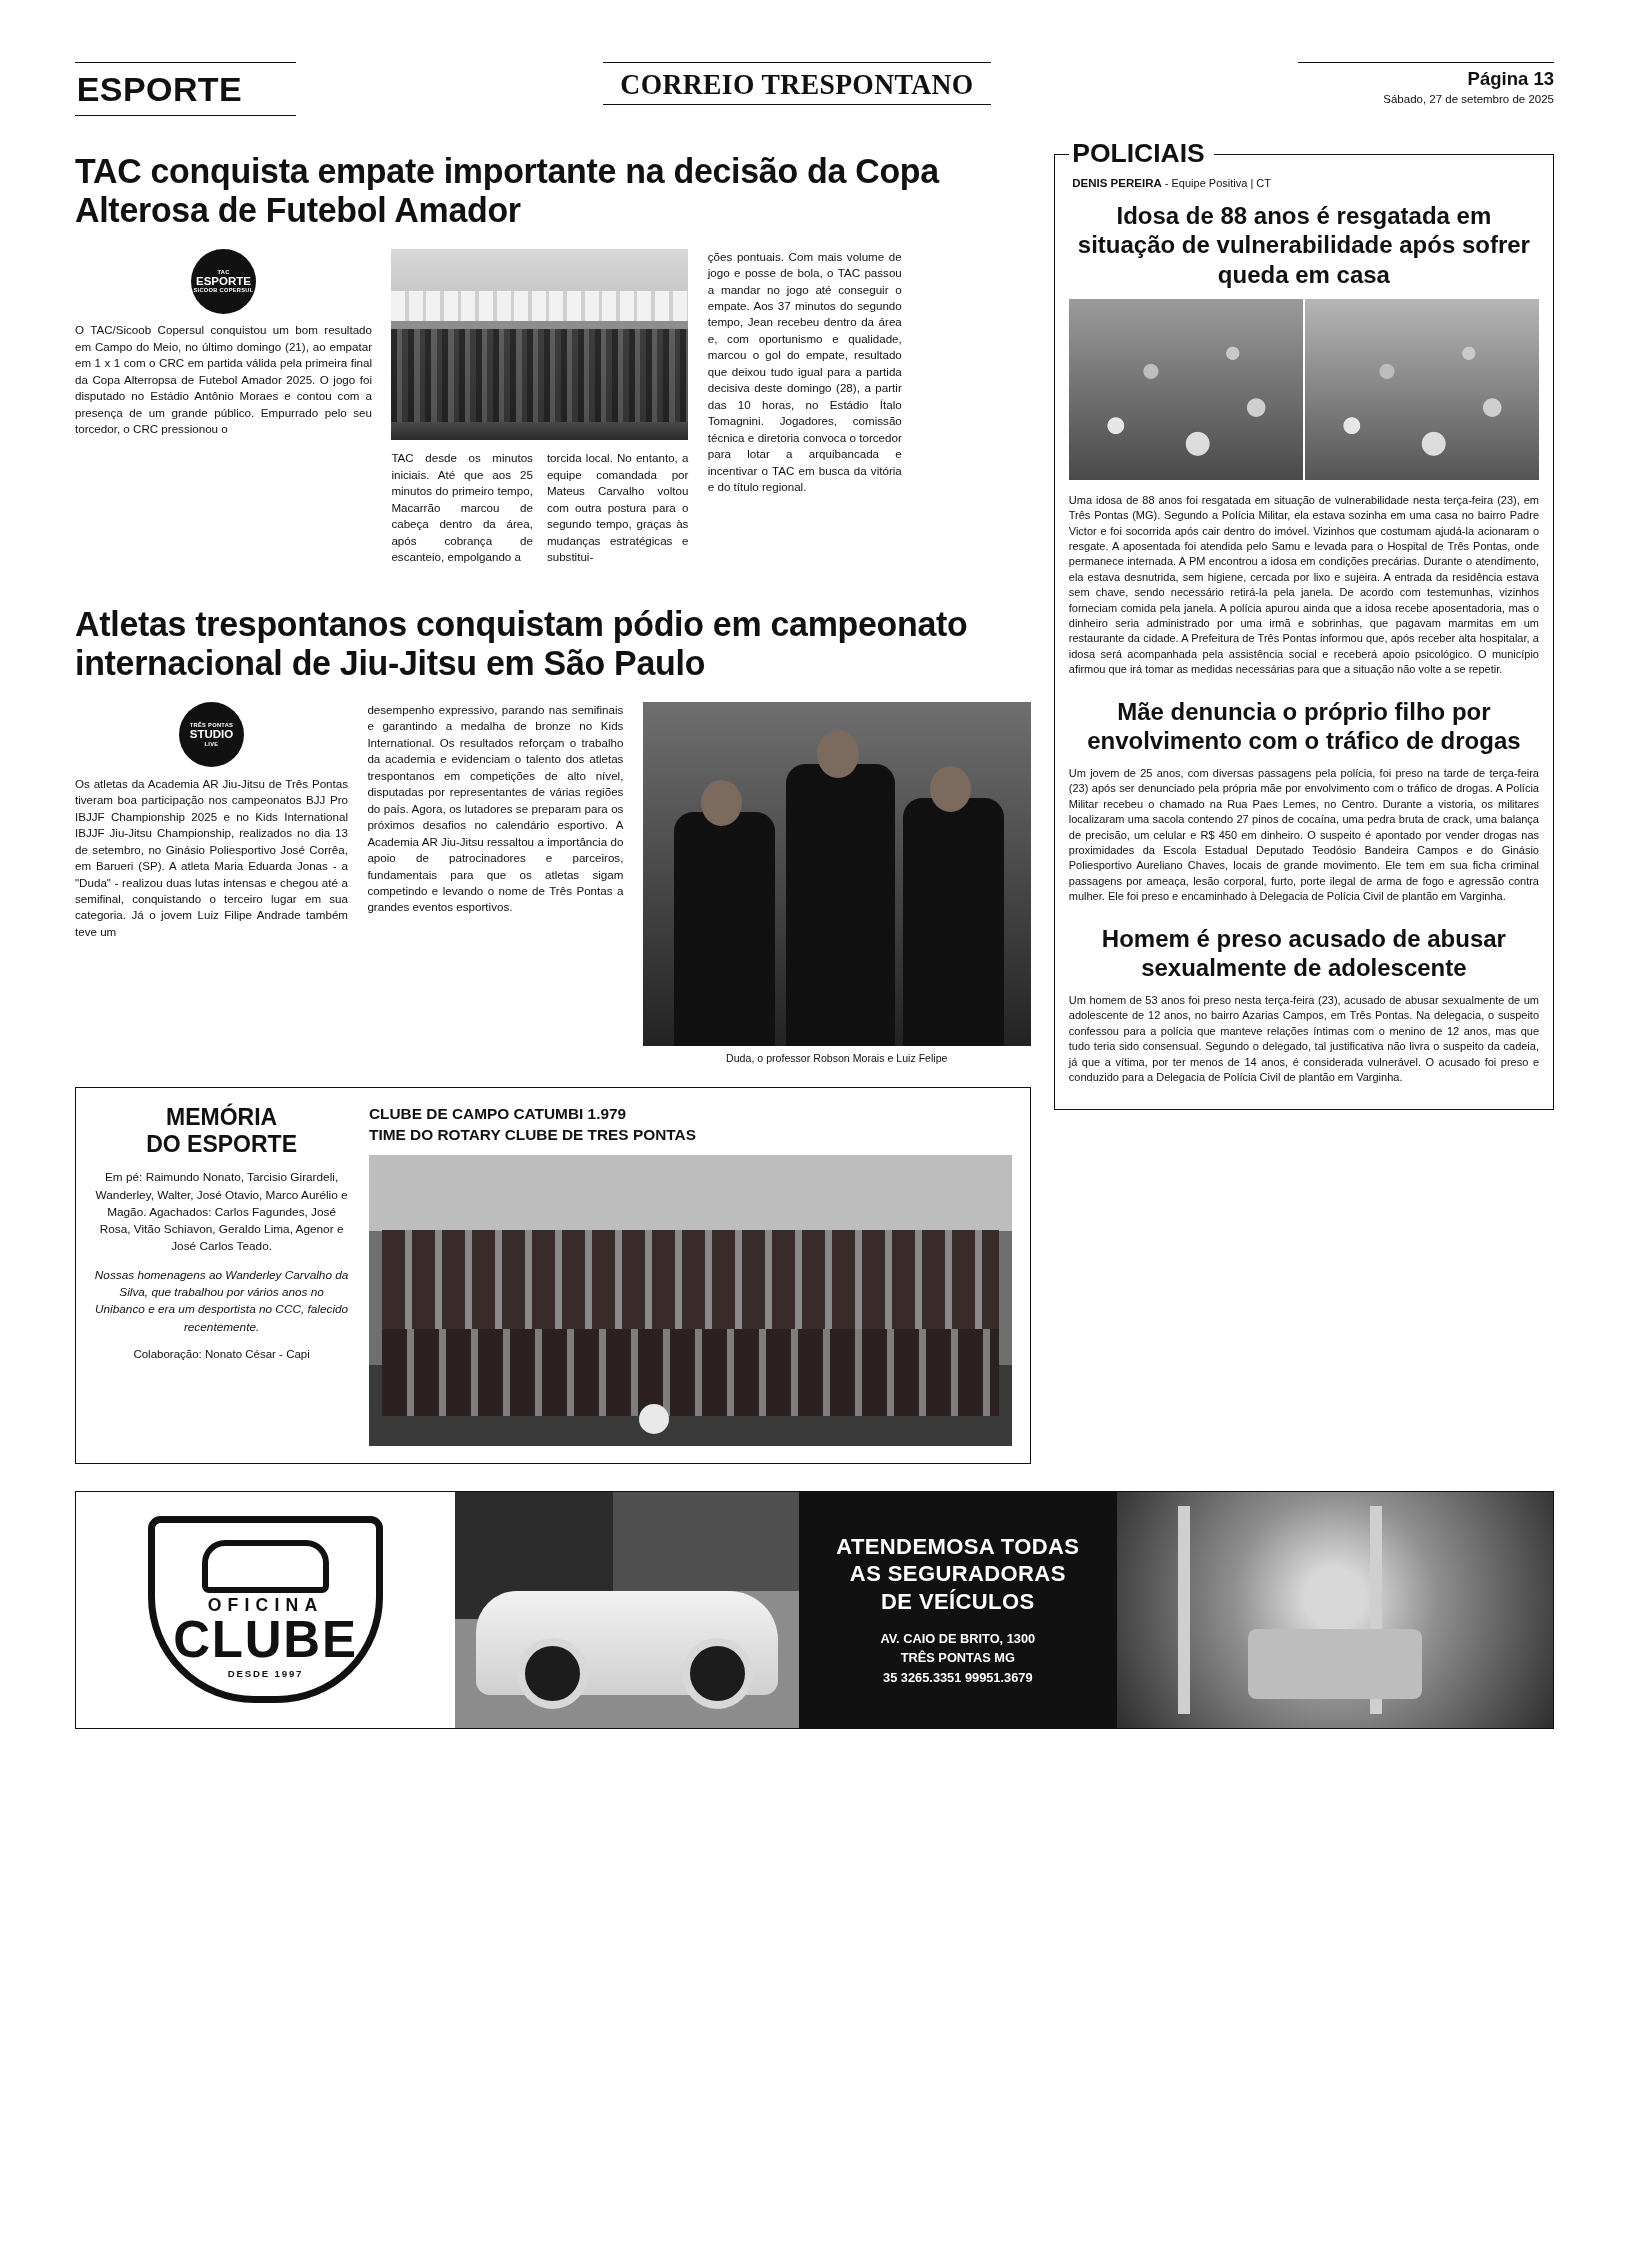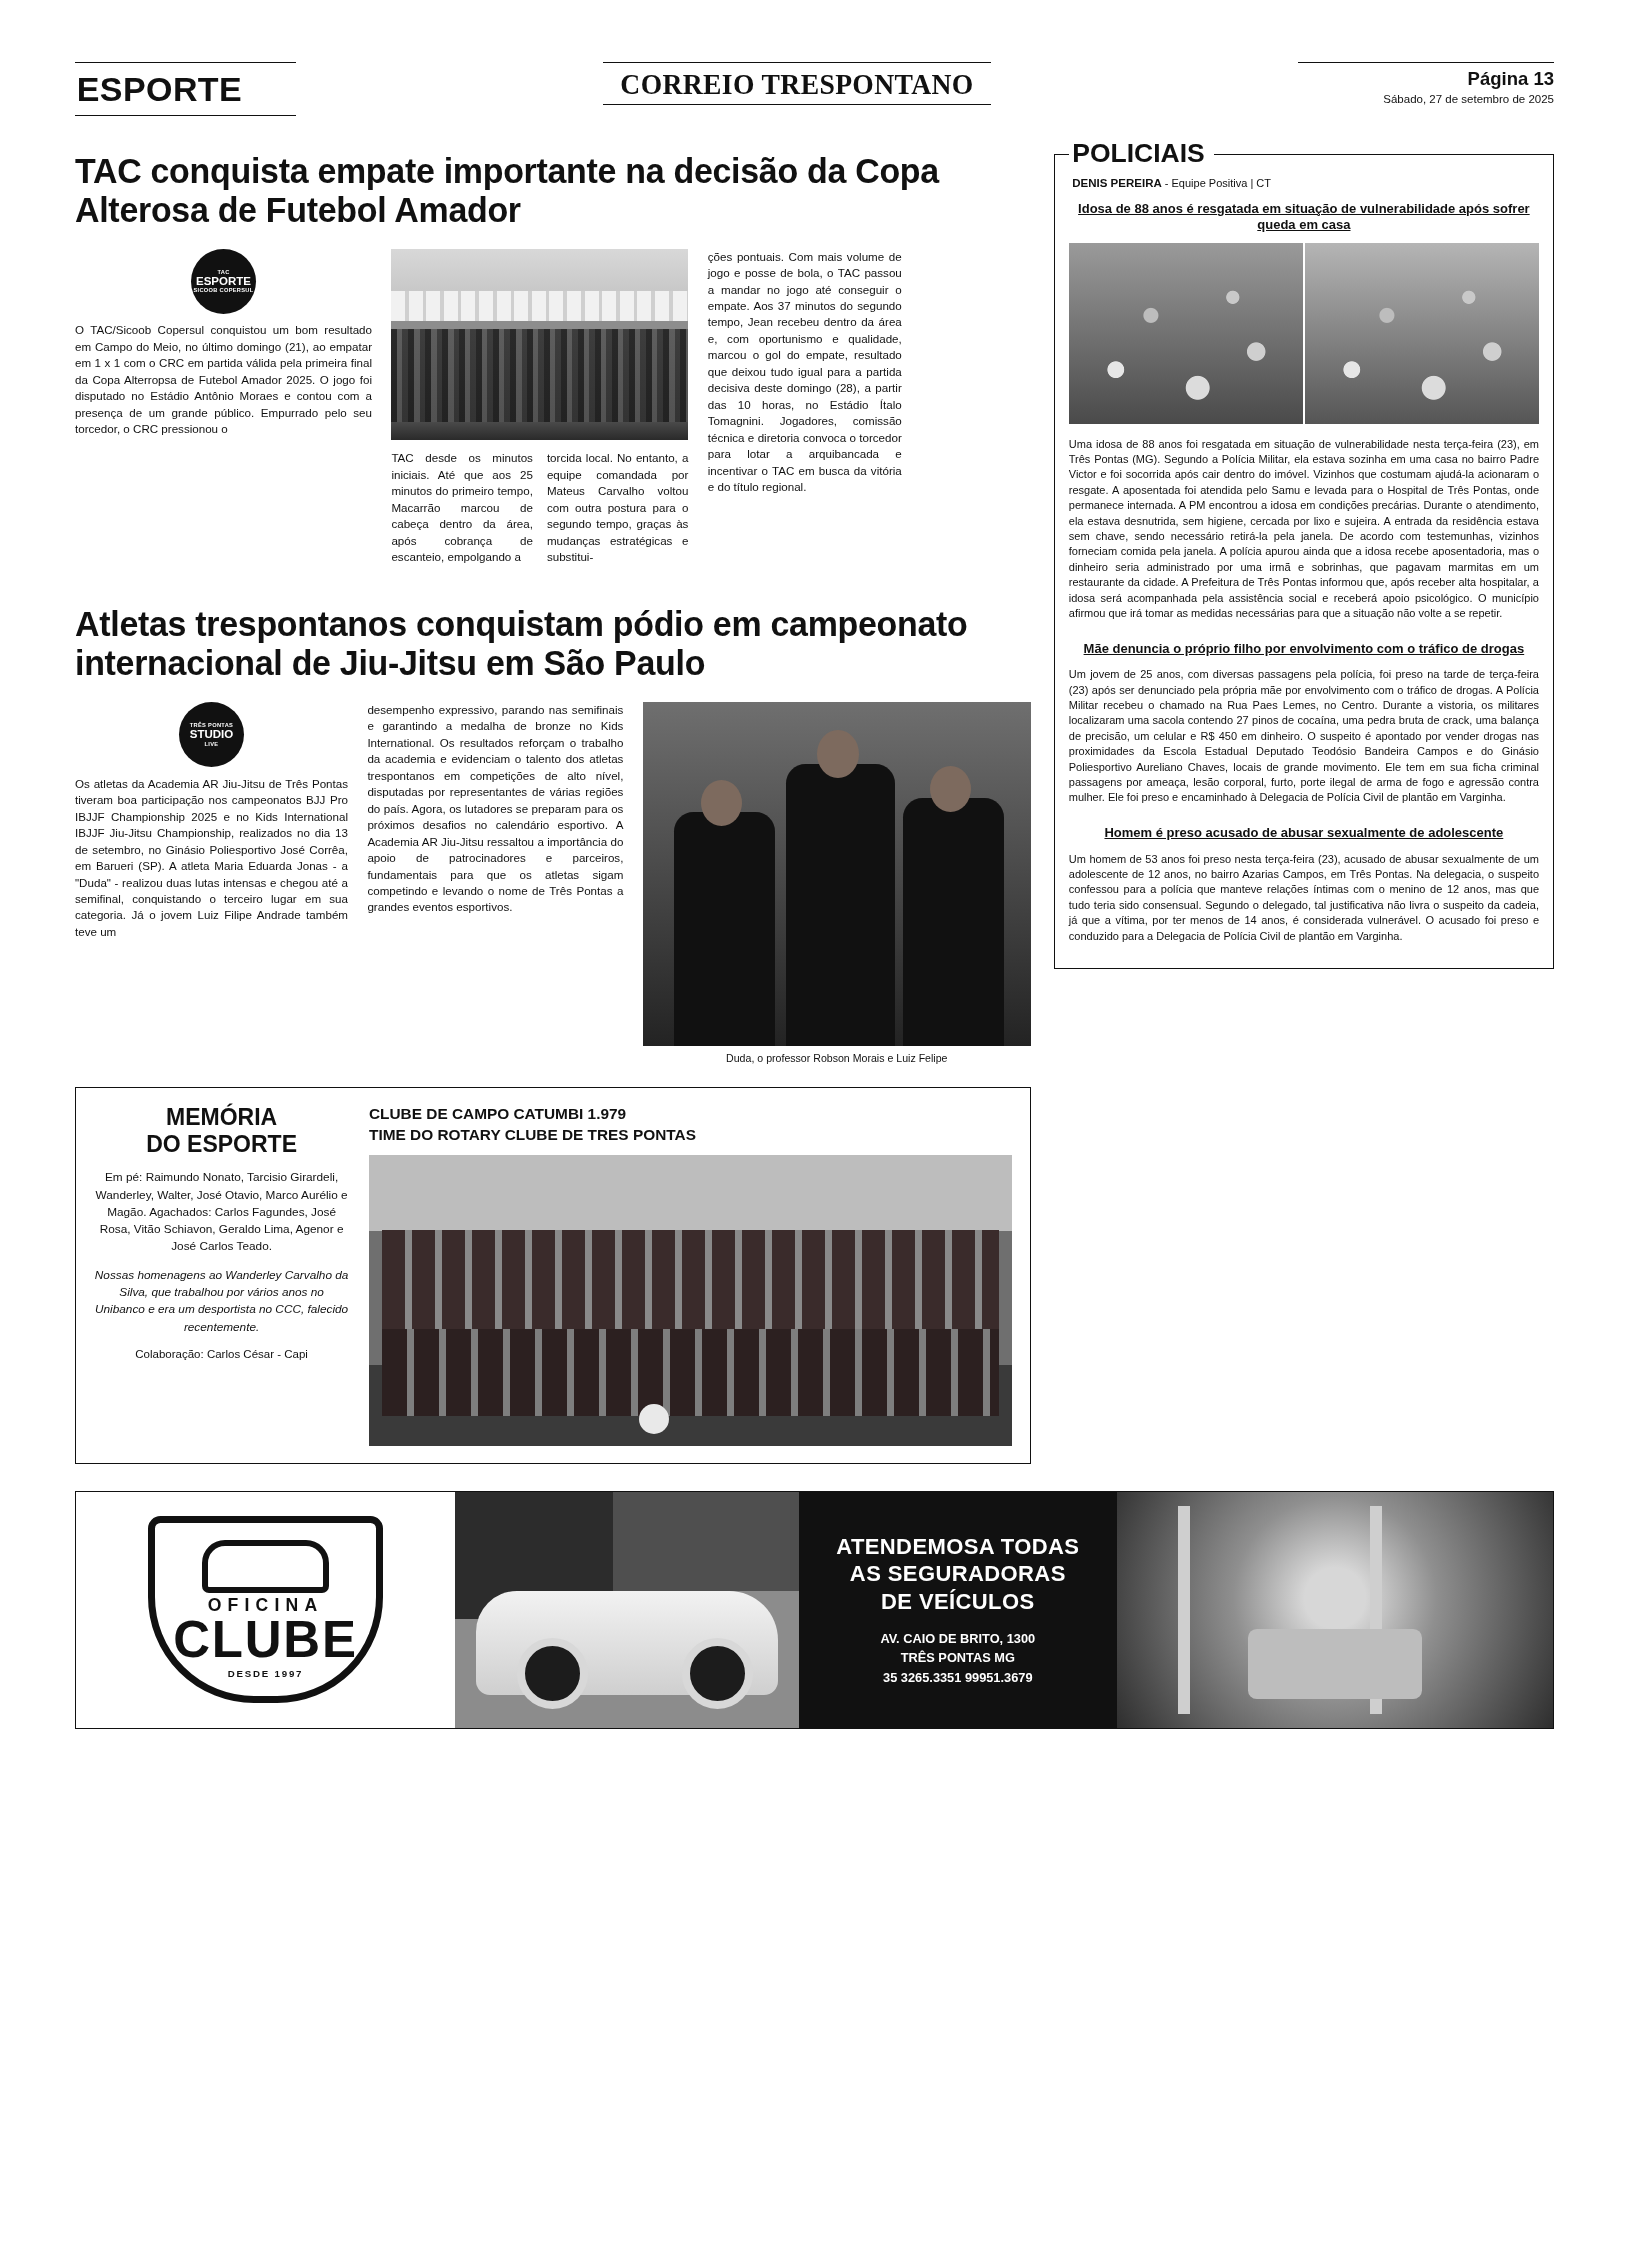--- a/index.html
+++ b/index.html
@@ -144,22 +144,22 @@
     position:relative;top:-15px;
     display:flex;align-items:center;
   }
   .pb-title{
     background:#fff;padding:0 8.8px 0 3.5px;
     font-weight:bold;font-size:26.5px;line-height:1;
   }
   .pb-byline{font-size:11px;margin:-5.3px 0 12.4px 3.5px;}
   .pb-byline b{font-size:11.5px;}
   h2.pol-head{
-    font-weight:bold;font-size:13px;line-height:1.22;
-    text-align:center;margin:0 0 10.6px 0;text-decoration:underline;
+    font-weight:bold;font-size:24px;line-height:1.22;
+    text-align:center;margin:0 0 10.6px 0;
   }
   h2.pol-head.sub{margin-top:19.4px;}
   p.pol{
     font-size:11px;line-height:1.4;text-align:justify;margin:0 0 8px 0;
   }
 
   
   .memoria{
     border:1.8px solid #111;
     margin-top:23px;
@@ -325,21 +325,21 @@
       </div>
 
       <div class="memoria">
         <div class="mem-left">
           <div class="mem-title">
             <div>MEMÓRIA</div>
             <div>DO ESPORTE</div>
           </div>
           <p class="mem-text">Em pé: Raimundo Nonato, Tarcisio Girardeli, Wanderley, Walter, José Otavio, Marco Aurélio e Magão. Agachados: Carlos Fagundes, José Rosa, Vitão Schiavon, Geraldo Lima, Agenor e José Carlos Teado.</p>
           <p class="mem-italic">Nossas homenagens ao Wanderley Carvalho da Silva, que trabalhou por vários anos no Unibanco e era um desportista no CCC, falecido recentemente.</p>
-          <p class="mem-credit">Colaboração: Carlos César - Capi</p>
+          <p class="mem-credit">Colaboração: Nonato César - Capi</p>
         </div>
         <div class="mem-right">
           <div class="mem-cap">
             <div>CLUBE DE CAMPO CATUMBI  1.979</div>
             <div>TIME DO ROTARY CLUBE DE TRES PONTAS</div>
           </div>
           <div class="photo-team" style="width:100%;height:291px;">
             <div class="bg"></div>
             <div class="row1"></div>
             <div class="row2"></div>

